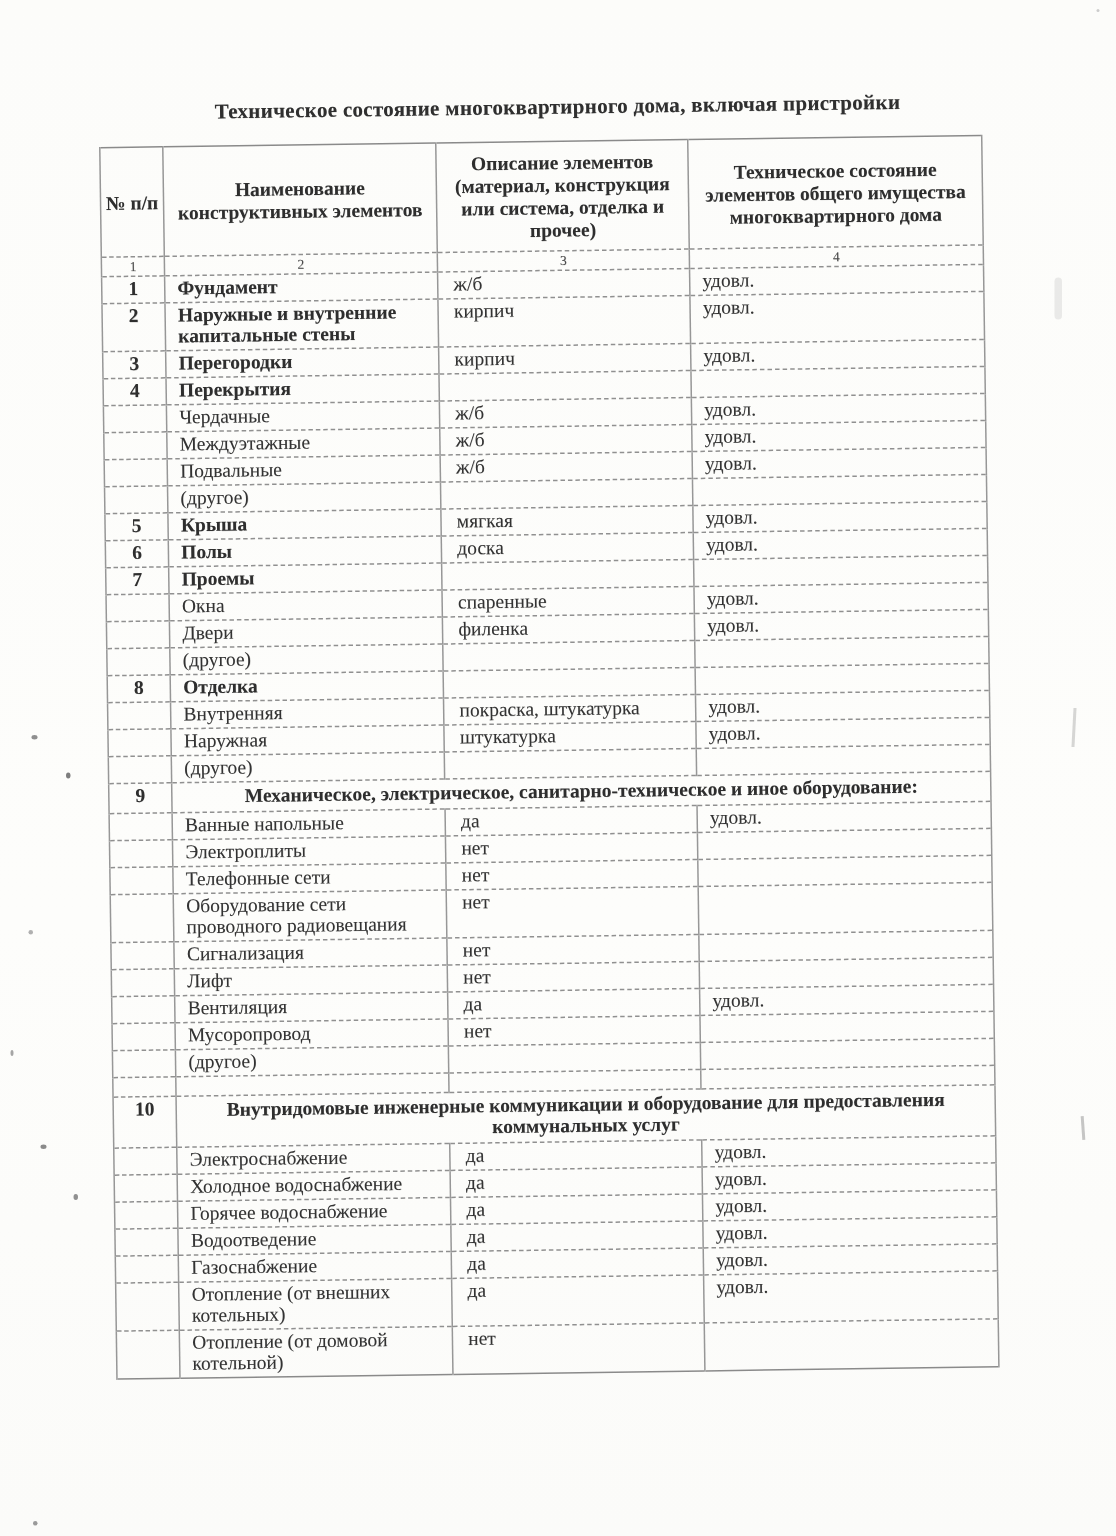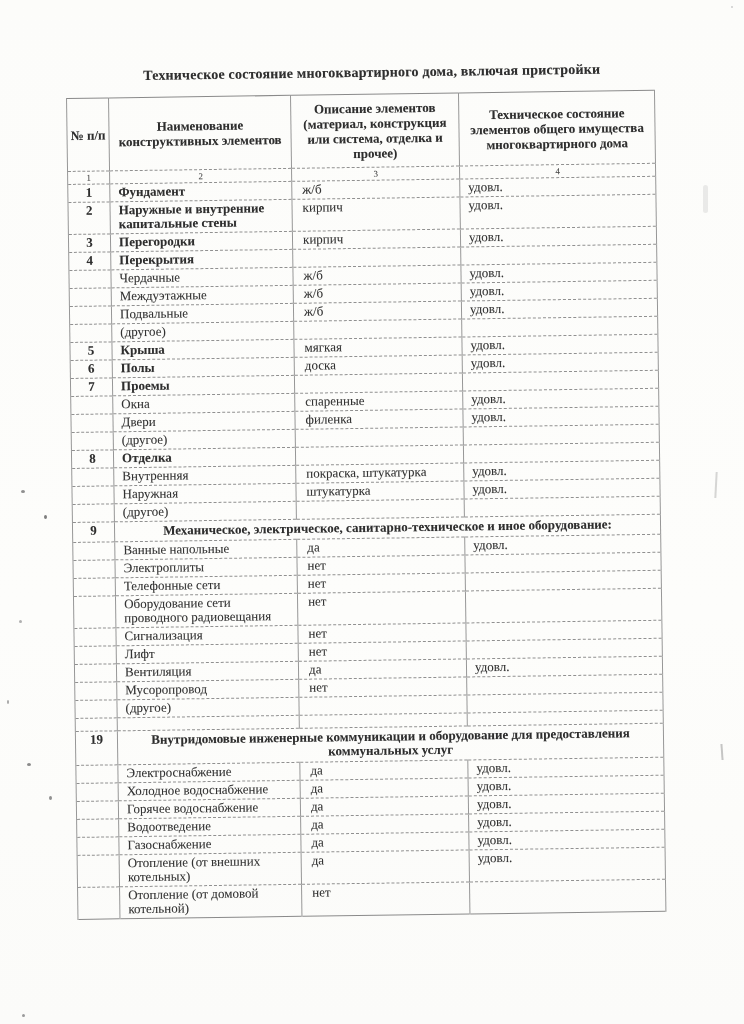--- a/index.html
+++ b/index.html
@@ -279,21 +279,21 @@
             <td class="c-desc"></td>
             <td class="c-state"></td>
           </tr>
           <tr class="spacer">
             <td class="c-num"></td>
             <td class="c-name"></td>
             <td class="c-desc"></td>
             <td class="c-state"></td>
           </tr>
           <tr>
-            <td class="c-num">19</td>
+            <td class="c-num">10</td>
             <td colspan="3" class="c-section">Внутридомовые инженерные коммуникации и оборудование для предоставления коммунальных услуг</td>
           </tr>
           <tr>
             <td class="c-num"></td>
             <td class="c-name">Электроснабжение</td>
             <td class="c-desc">да</td>
             <td class="c-state">удовл.</td>
           </tr>
           <tr>
             <td class="c-num"></td>

